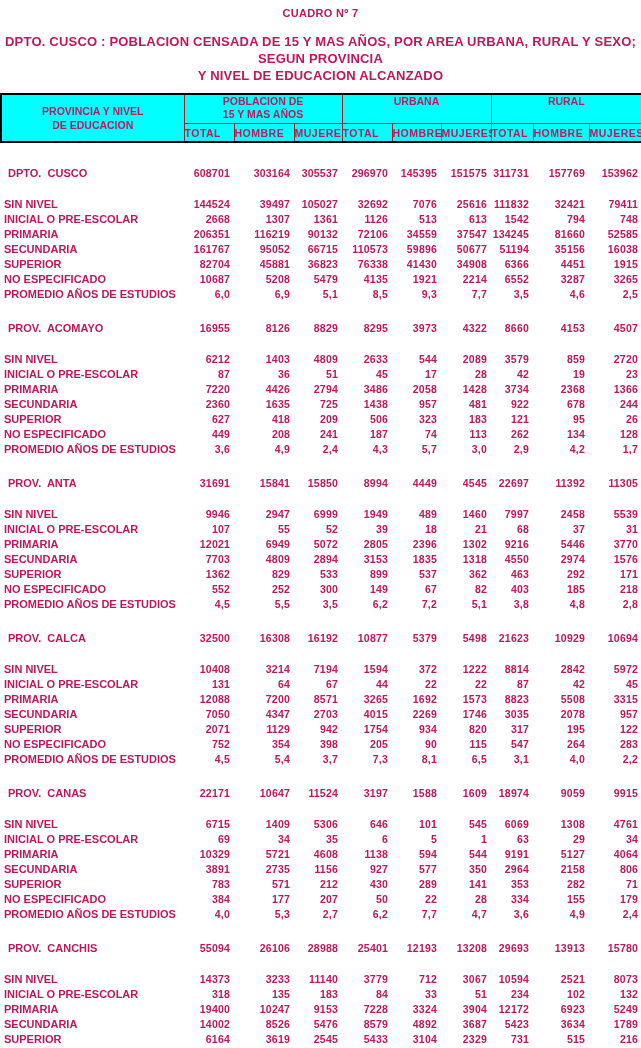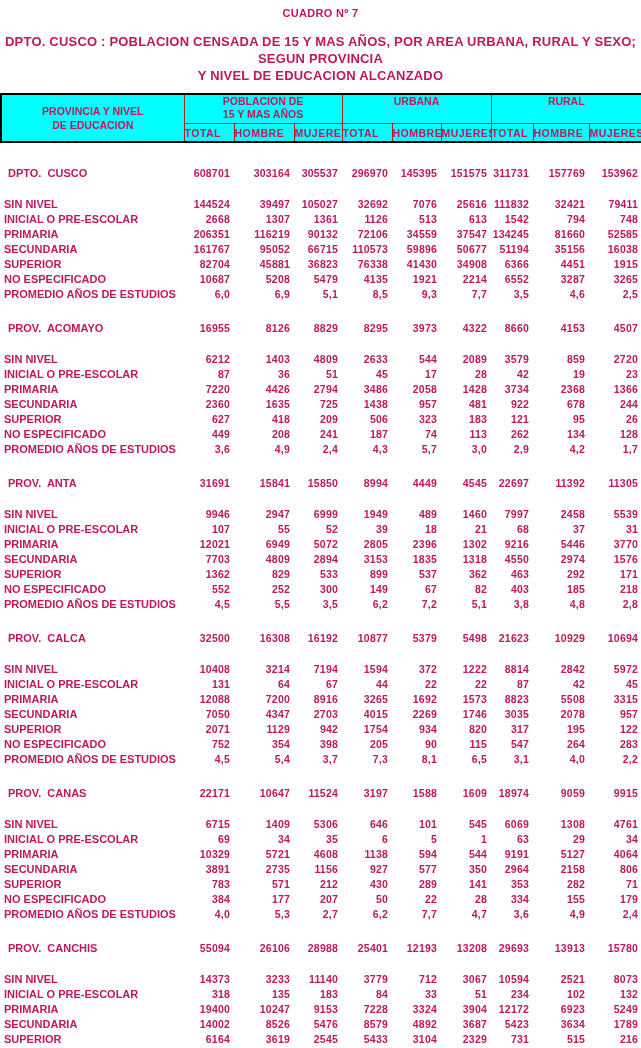--- a/index.html
+++ b/index.html
@@ -468,21 +468,21 @@
           <td class="num">22</td>
           <td class="num">22</td>
           <td class="num">87</td>
           <td class="num">42</td>
           <td class="num">45</td>
         </tr>
         <tr>
           <td class="lbl indent">PRIMARIA</td>
           <td class="num">12088</td>
           <td class="num">7200</td>
-          <td class="num">8916</td>
+          <td class="num">8571</td>
           <td class="num">3265</td>
           <td class="num">1692</td>
           <td class="num">1573</td>
           <td class="num">8823</td>
           <td class="num">5508</td>
           <td class="num">3315</td>
         </tr>
         <tr>
           <td class="lbl indent">SECUNDARIA</td>
           <td class="num">7050</td>

